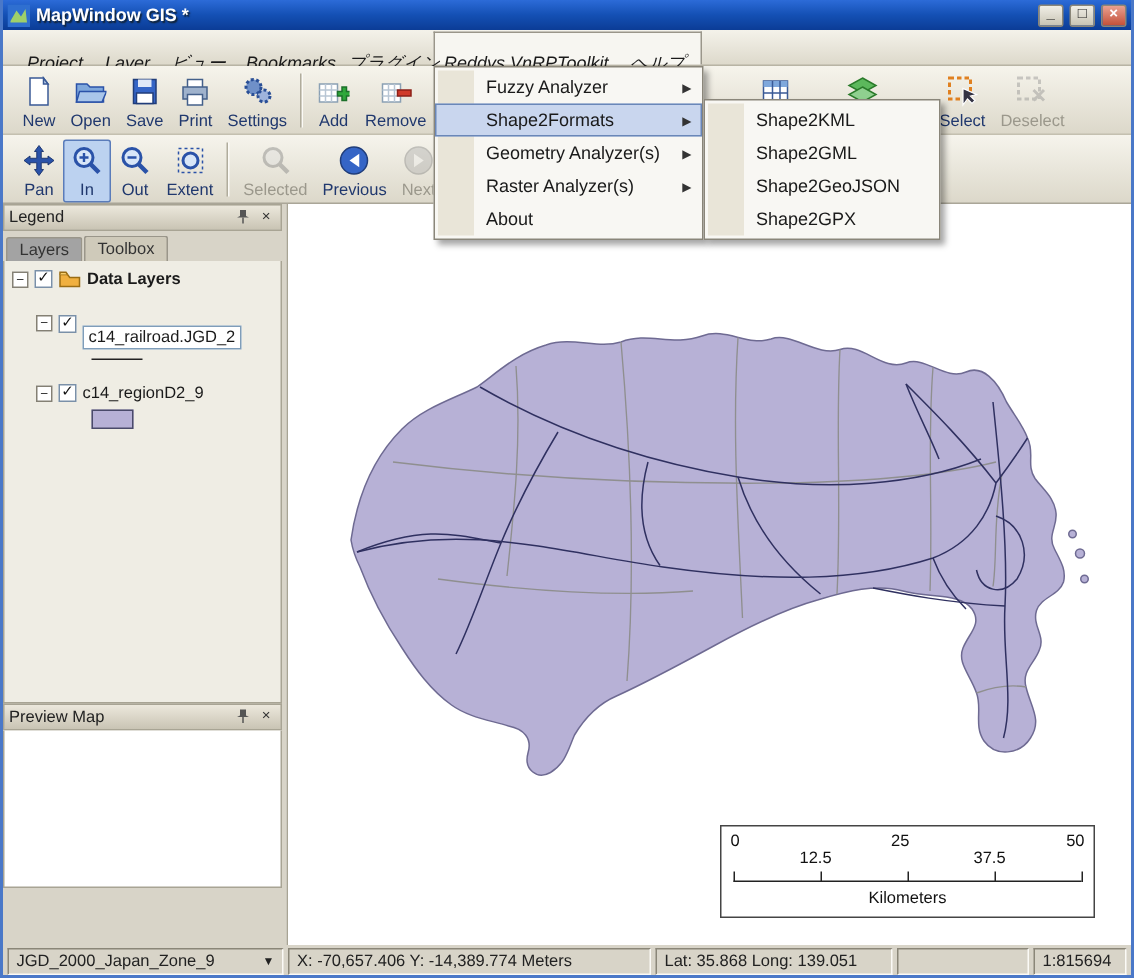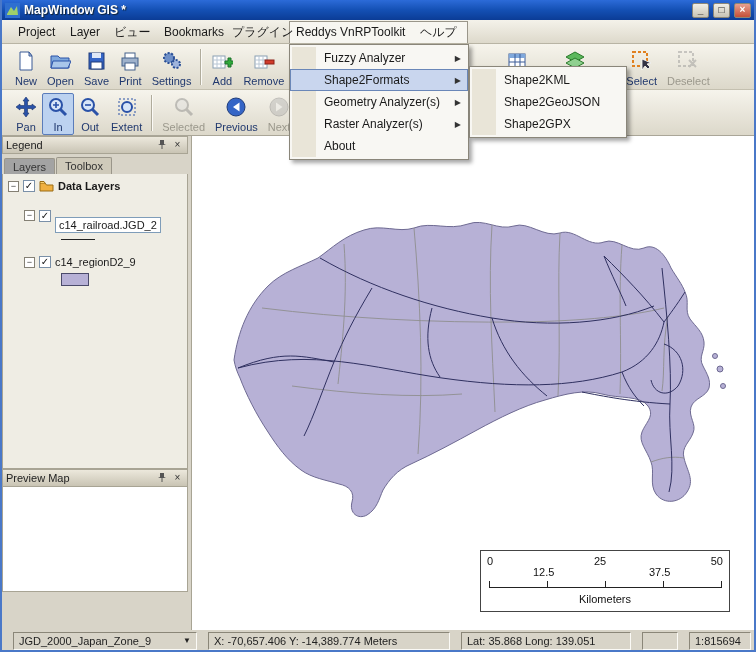--- a/index.html
+++ b/index.html
@@ -21,22 +21,22 @@
     width:17px; height:15px; background:linear-gradient(#f0eee6,#c8c4b4);
     border:1px solid #8a8678; border-radius:2px; font-size:10px; line-height:12px;
     text-align:center; color:#222; font-weight:bold;
   }
   .winbtn.close { background:linear-gradient(#e8a090,#c45038); color:#fff; }
   
   .menubar {
     position:absolute; left:0; top:20px; width:100%; height:24px;
     background:linear-gradient(#f4f2ea,#ddd9cb); border-bottom:1px solid #b8b4a4;
   }
-  .menuitem { position:absolute; top:3px; height:18px; line-height:18px; padding:0 6px;
-    font-size:12px; color:#1a1a1a; }
+  .menuitem { position:absolute; top:13px; height:18px; line-height:18px; padding:0 6px;
+    font-size:12px; color:#1a1a1a;font-style:italic; }
   .menu-open-region {
     position:absolute; left:287px; top:1px; width:179px; height:22px;
     background:#f7f6f1; border:1px solid #9a968a; border-bottom:none;
   }
   
   .toolbar { position:absolute; left:0; width:100%;
     background:linear-gradient(#f6f4ec,#dcd8ca);
     display:flex; align-items:flex-start; padding:3px 0 0 8px; }
   .toolbar1 { top:44px; height:46px; border-bottom:1px solid #c4c0b0; }
   .toolbar2 { top:90px; height:46px; border-bottom:1px solid #aaa698; }
@@ -93,21 +93,21 @@
   .sb-num { position:absolute; }
   .sb-line { position:absolute; left:8px; right:8px; top:36px; height:1px; background:#222; }
   .sb-tick { position:absolute; top:30px; width:1px; height:7px; background:#222; }
   .sb-unit { position:absolute; left:0; right:0; top:42px; text-align:center; }
   
   .statusbar { position:absolute; left:0; top:630px; width:100%; height:22px;
     background:#d8d4c8; display:flex; align-items:center; gap:3px; padding:2px 3px;
     font-size:11px; }
   .sseg { height:18px; line-height:16px; padding:0 5px; color:#222;
     border:1px solid; border-color:#8a8678 #fbfaf6 #fbfaf6 #8a8678; white-space:nowrap;
-    display:flex; align-items:center; gap:4px; overflow:hidden;margin-left:8px; }
+    display:flex; align-items:center; gap:4px; overflow:hidden; }
   
   .dropdown {
     position:absolute; z-index:50; background:#f8f7f3; border:1px solid #8a867a;
     box-shadow:3px 3px 4px rgba(0,0,0,.35); padding:2px 0;
   }
   .dropdown .gutter { position:absolute; left:2px; top:2px; bottom:2px; width:24px;
     background:#e9e5d8; }
   .mitem { position:relative; height:22px; line-height:22px; padding-left:34px;
     padding-right:11px; font-size:12px; color:#1a1a1a; }
   .mitem .arrow { position:absolute; right:7px; font-size:8px; color:#333; top:1px; }
@@ -414,33 +414,34 @@
       <span class="arrow">▶</span>
     </div>
     <div class="mitem">
       <span>About</span>
     </div>
   </div>
 
   <div class="dropdown menu-sub">
     <div class="gutter"></div>
     <div class="mitem">Shape2KML</div>
+    <div class="mitem">Shape2GML</div>
     <div class="mitem">Shape2GeoJSON</div>
     <div class="mitem">Shape2GPX</div>
   </div>
 
   <div class="statusbar">
     <div class="sseg" style="width:184px">
       <span style="flex:1">JGD_2000_Japan_Zone_9</span>
       <span style="font-size:8px">▼</span>
     </div>
     <div class="sseg" style="width:242px">
       <span>X: -70,657.406 Y: -14,389.774 Meters</span>
     </div>
-    <div class="sseg" style="width:170px">
+    <div class="sseg" style="width:158px">
       <span>Lat: 35.868 Long: 139.051</span>
     </div>
     <div class="sseg" style="flex:1"></div>
     <div class="sseg" style="width:62px">
       <span>1:815694</span>
     </div>
   </div>
 
 </div>
 

